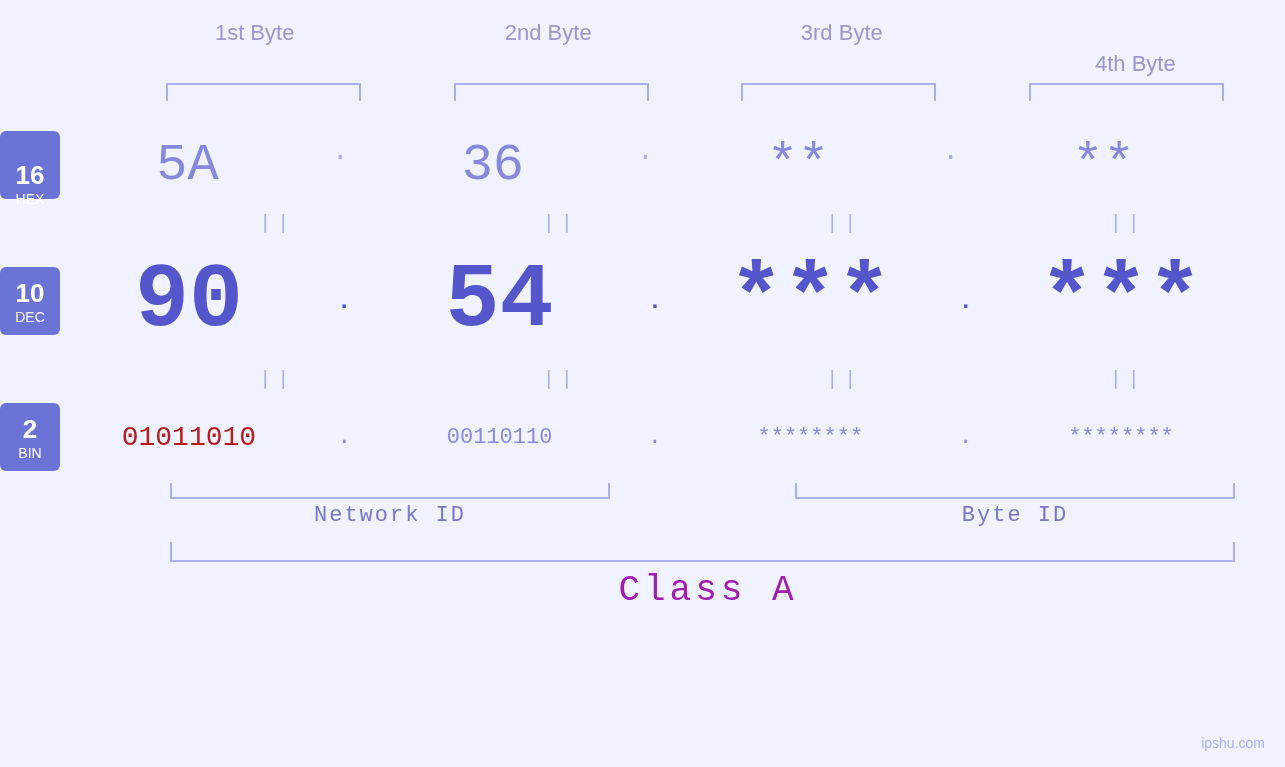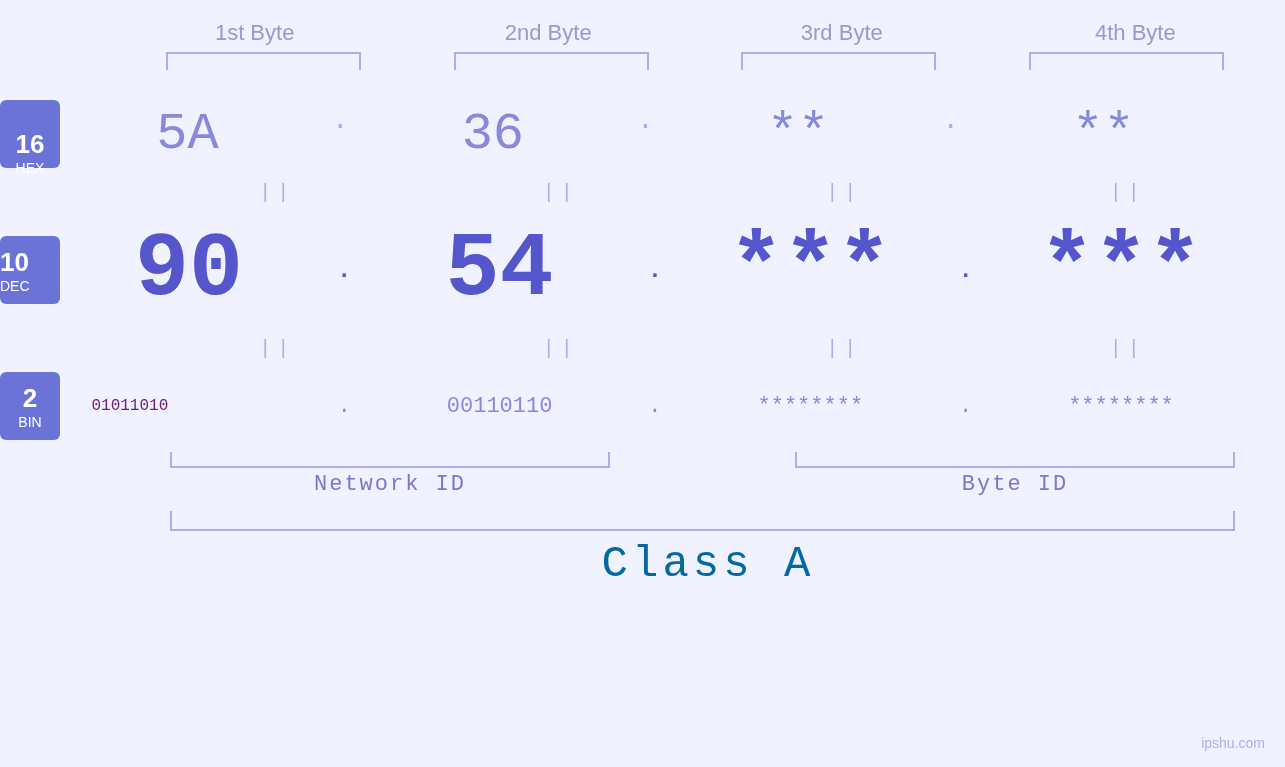--- a/index.html
+++ b/index.html
@@ -31,21 +31,21 @@
 
   <div style="display:flex; width:1285px; margin-bottom:6px;">
     <div style="width:155px;"></div>
     <div style="flex:1; display:flex; justify-content:space-around; padding-right:50px;gap:20px;">
       <div style="width:195px; text-align:center; color:#9999cc; font-size:22px; font-family:Arial,sans-serif;">1st Byte</div>
       <div style="width:50px;"></div>
       <div style="width:195px; text-align:center; color:#9999cc; font-size:22px; font-family:Arial,sans-serif;">2nd Byte</div>
       <div style="width:50px;"></div>
       <div style="width:195px; text-align:center; color:#9999cc; font-size:22px; font-family:Arial,sans-serif;">3rd Byte</div>
       <div style="width:50px;"></div>
-      <div style="width:195px; text-align:center; color:#9999cc; font-size:22px; font-family:Arial,sans-serif;">4th Byte</div>
+      <div style="width:195px; text-align:center; color:#9999cc; font-size:22px; font-family:Arial,sans-serif;margin-top:31px;">4th Byte</div>
     </div>
   </div>
 
   <div style="display:flex; width:1285px; margin-bottom:24px;">
     <div style="width:155px;"></div>
     <div style="flex:1; display:flex; justify-content:space-around; padding-right:50px;">
       <div style="width:195px; height:18px; border:2px solid #aab0ee; border-bottom:none;"></div>
       <div style="width:50px;"></div>
       <div style="width:195px; height:18px; border:2px solid #aab0ee; border-bottom:none;"></div>
       <div style="width:50px;"></div>
@@ -81,21 +81,21 @@
       <div style="width:195px; text-align:center; color:#aab0ee; font-size:20px; letter-spacing:6px;">||</div>
       <div style="width:50px;"></div>
       <div style="width:195px; text-align:center; color:#aab0ee; font-size:20px; letter-spacing:6px;">||</div>
       <div style="width:50px;"></div>
       <div style="width:195px; text-align:center; color:#aab0ee; font-size:20px; letter-spacing:6px;">||</div>
     </div>
   </div>
 
   <div style="display:flex; width:1285px; align-items:center; height:120px;">
     <div style="width:60px; display:flex; justify-content:center;">
-      <div style="width:80px; height:68px; background:#6b74d6; border-radius:6px; display:flex; flex-direction:column; justify-content:center; color:white;">
+      <div style="width:80px; height:68px; background:#6b74d6; border-radius:6px; display:flex; flex-direction:column; align-items:center; justify-content:center; color:white;">
         <span style="font-size:26px; font-weight:bold; font-family:Arial,sans-serif;">10</span>
         <span style="font-size:14px; font-family:Arial,sans-serif;">DEC</span>
       </div>
     </div>
     <div style="flex:1; display:flex; align-items:center; justify-content:space-around; padding-right:50px; padding-left:15px;">
       <div style="width:195px; text-align:center; font-size:90px; color:#5555cc; font-weight:bold; font-family:'Courier New',monospace; line-height:1;">90</div>
       <div style="width:50px; text-align:center; font-size:24px; color:#5555cc; font-weight:bold;">.</div>
       <div style="width:195px; text-align:center; font-size:90px; color:#5555cc; font-weight:bold; font-family:'Courier New',monospace; line-height:1;">54</div>
       <div style="width:50px; text-align:center; font-size:24px; color:#5555cc; font-weight:bold;">.</div>
       <div style="width:195px; text-align:center; font-size:90px; color:#5555cc; font-weight:bold; font-family:'Courier New',monospace; line-height:1;">***</div>
@@ -118,21 +118,21 @@
   </div>
 
   <div style="display:flex; width:1285px; align-items:center; height:80px;">
     <div style="width:60px; display:flex; justify-content:center;">
       <div style="width:80px; height:68px; background:#6b74d6; border-radius:6px; display:flex; flex-direction:column; align-items:center; justify-content:center; color:white;">
         <span style="font-size:26px; font-weight:bold; font-family:Arial,sans-serif;">2</span>
         <span style="font-size:14px; font-family:Arial,sans-serif;">BIN</span>
       </div>
     </div>
     <div style="flex:1; display:flex; align-items:center; justify-content:space-around; padding-right:50px; padding-left:15px;">
-      <div style="width:195px; font-size:16px; color:#701a75; font-family:'Courier New',monospace;">01011010</div>
+      <div style="width:195px; text-align:center; font-size:28px; color:#b91c1c; font-family:'Courier New',monospace;">01011010</div>
       <div style="width:50px; text-align:center; font-size:22px; color:#8888dd;">.</div>
       <div style="width:195px; text-align:center; font-size:22px; color:#8888dd; font-family:'Courier New',monospace;">00110110</div>
       <div style="width:50px; text-align:center; font-size:22px; color:#8888dd;">.</div>
       <div style="width:195px; text-align:center; font-size:22px; color:#8888dd; font-family:'Courier New',monospace;">********</div>
       <div style="width:50px; text-align:center; font-size:22px; color:#8888dd;">.</div>
       <div style="width:195px; text-align:center; font-size:22px; color:#8888dd; font-family:'Courier New',monospace;">********</div>
     </div>
   </div>
 
   <div style="display:flex; width:1285px; margin-top:6px;">
@@ -158,18 +158,18 @@
 
   <div style="display:flex; width:1285px; margin-top:14px;">
     <div style="width:155px;"></div>
     <div style="flex:1; padding-right:50px; padding-left:15px;">
       <div style="height:20px; border:2px solid #aab0ee; border-top:none;"></div>
     </div>
   </div>
 
   <div style="display:flex; width:1285px; margin-top:8px;">
     <div style="width:155px;"></div>
-    <div style="flex:1; text-align:center; color:#0369a1; font-size:44px; letter-spacing:4px; font-family:'Courier New',monospace; padding-right:24px;">Class A</div>
+    <div style="flex:1; text-align:center; color:#a21caf; font-size:36px; letter-spacing:4px; font-family:'Courier New',monospace; padding-right:24px;">Class A</div>
   </div>
 
   <div style="position:absolute; bottom:16px; right:20px; color:#aab0ee; font-size:14px; font-family:Arial,sans-serif;">ipshu.com</div>
 
 </div>
 
 </body></html>

